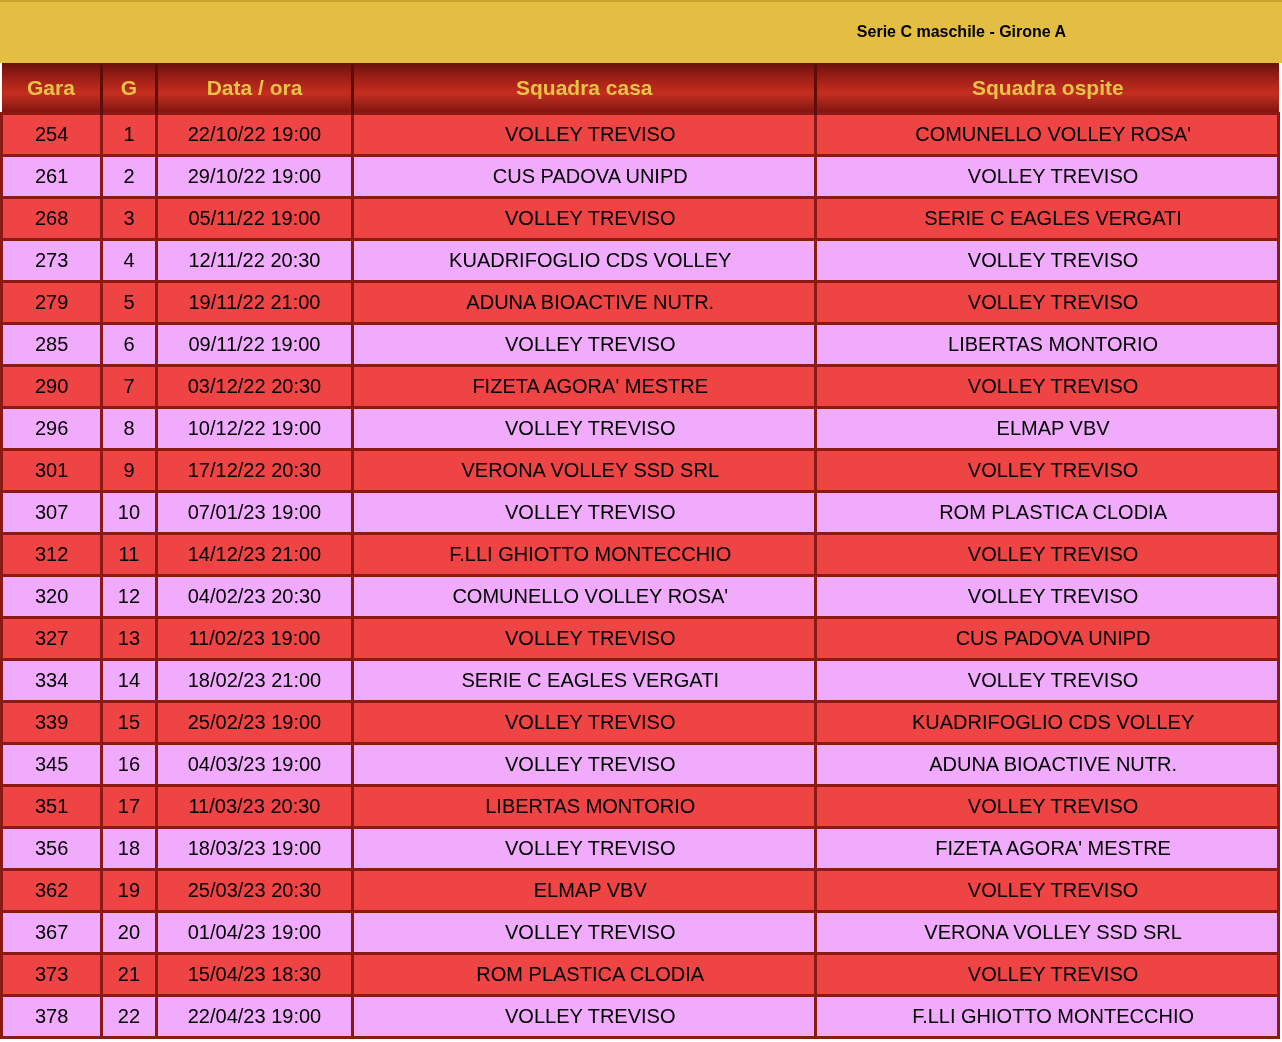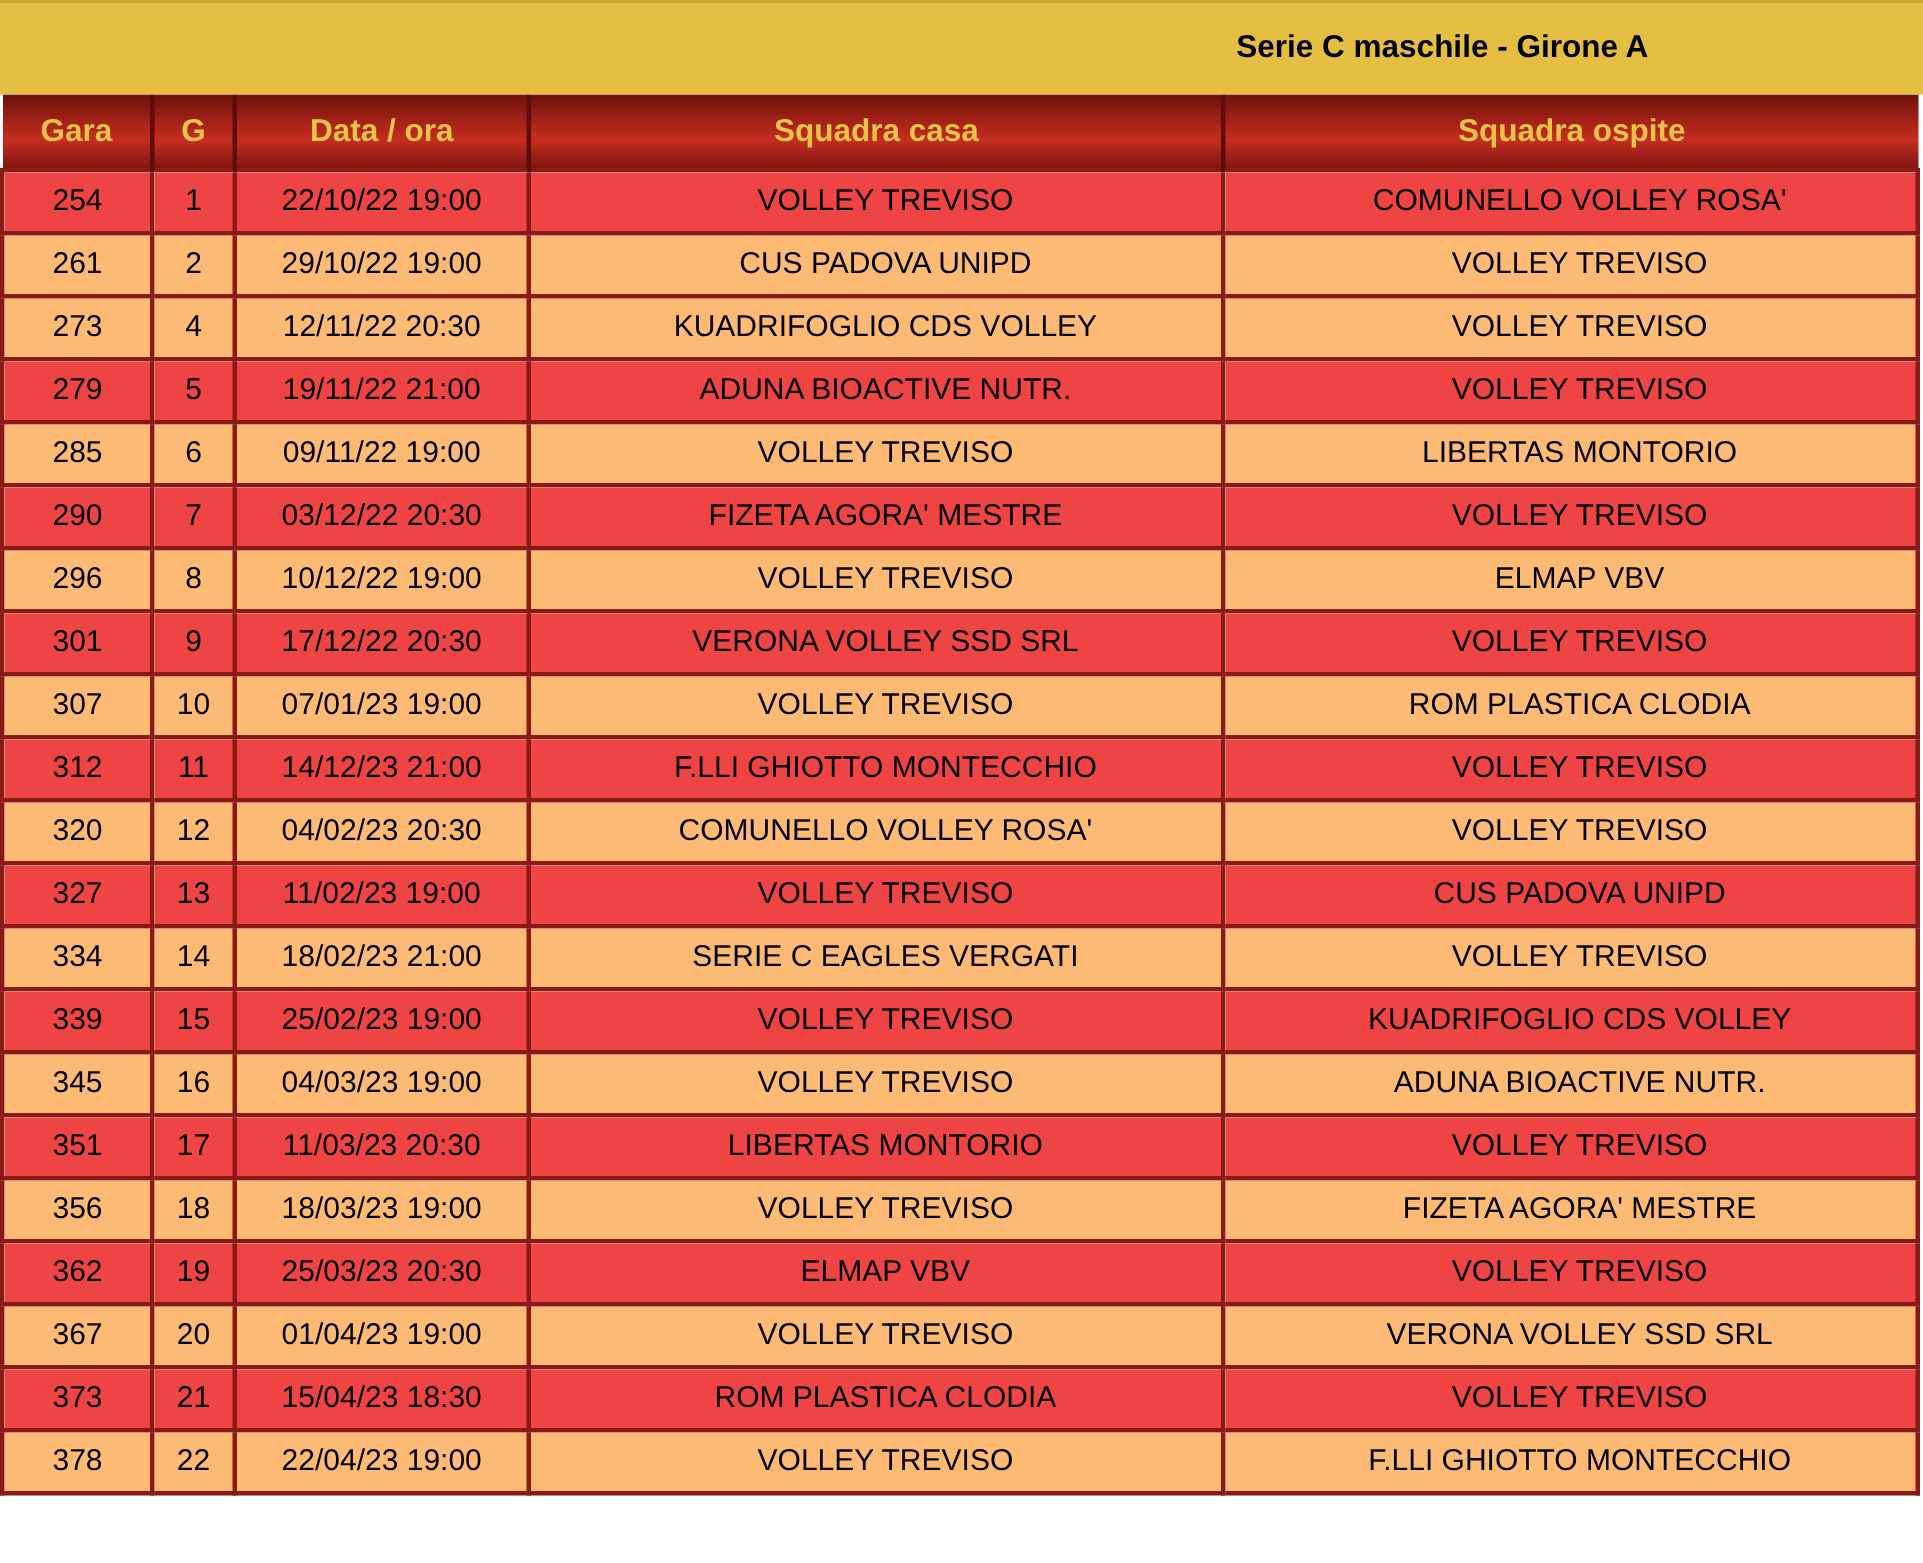--- a/index.html
+++ b/index.html
@@ -14,21 +14,21 @@
   
   .top-bar{
     position:relative;
     width:1282px;height:63px;
     background:#E3BE42;
     box-shadow:inset 0 2px 0 #C9A42F;
   }
   .top-bar .title{
     position:absolute;left:50%;top:0;width:50%;height:63px;
     line-height:63px;text-align:center;
-    font-size:21px;font-weight:bold;color:#000000;
+    font-size:16px;font-weight:bold;color:#000000;
   }
 
   
   table{
     width:1280px;
     border-collapse:collapse;
     table-layout:fixed;
     border-radius:13px;
   }
   col.c-gara{width:100px;}
@@ -51,21 +51,21 @@
   tbody td{
     height:39px;
     border:3px solid #8B1A15;
     font-size:20px;
     color:#000000;
     padding:0;
     white-space:nowrap;
     overflow:hidden;
   }
   tbody tr.even td{background:#ef4444;}
-  tbody tr.odd  td{background:#fdba74;}
+  tbody tr.odd  td{background:#f0abfc;}
   td.center{text-align:center;}
   td.left{text-align:center;padding-left:12px;}
 </style>
 </head>
 <body>
 
 <div class="page">
 
   <div class="top-bar">
     <div class="title">Serie C maschile - Girone A</div>
@@ -96,20 +96,27 @@
           <td class="left">VOLLEY TREVISO</td>
           <td class="left">COMUNELLO VOLLEY ROSA'</td>
         </tr>
         <tr class="odd">
           <td class="center">261</td>
           <td class="center">2</td>
           <td class="center">29/10/22 19:00</td>
           <td class="left">CUS PADOVA UNIPD</td>
           <td class="left">VOLLEY TREVISO</td>
         </tr>
+        <tr class="even">
+          <td class="center">268</td>
+          <td class="center">3</td>
+          <td class="center">05/11/22 19:00</td>
+          <td class="left">VOLLEY TREVISO</td>
+          <td class="left">SERIE C EAGLES VERGATI</td>
+        </tr>
         <tr class="odd">
           <td class="center">273</td>
           <td class="center">4</td>
           <td class="center">12/11/22 20:30</td>
           <td class="left">KUADRIFOGLIO CDS VOLLEY</td>
           <td class="left">VOLLEY TREVISO</td>
         </tr>
         <tr class="even">
           <td class="center">279</td>
           <td class="center">5</td>

